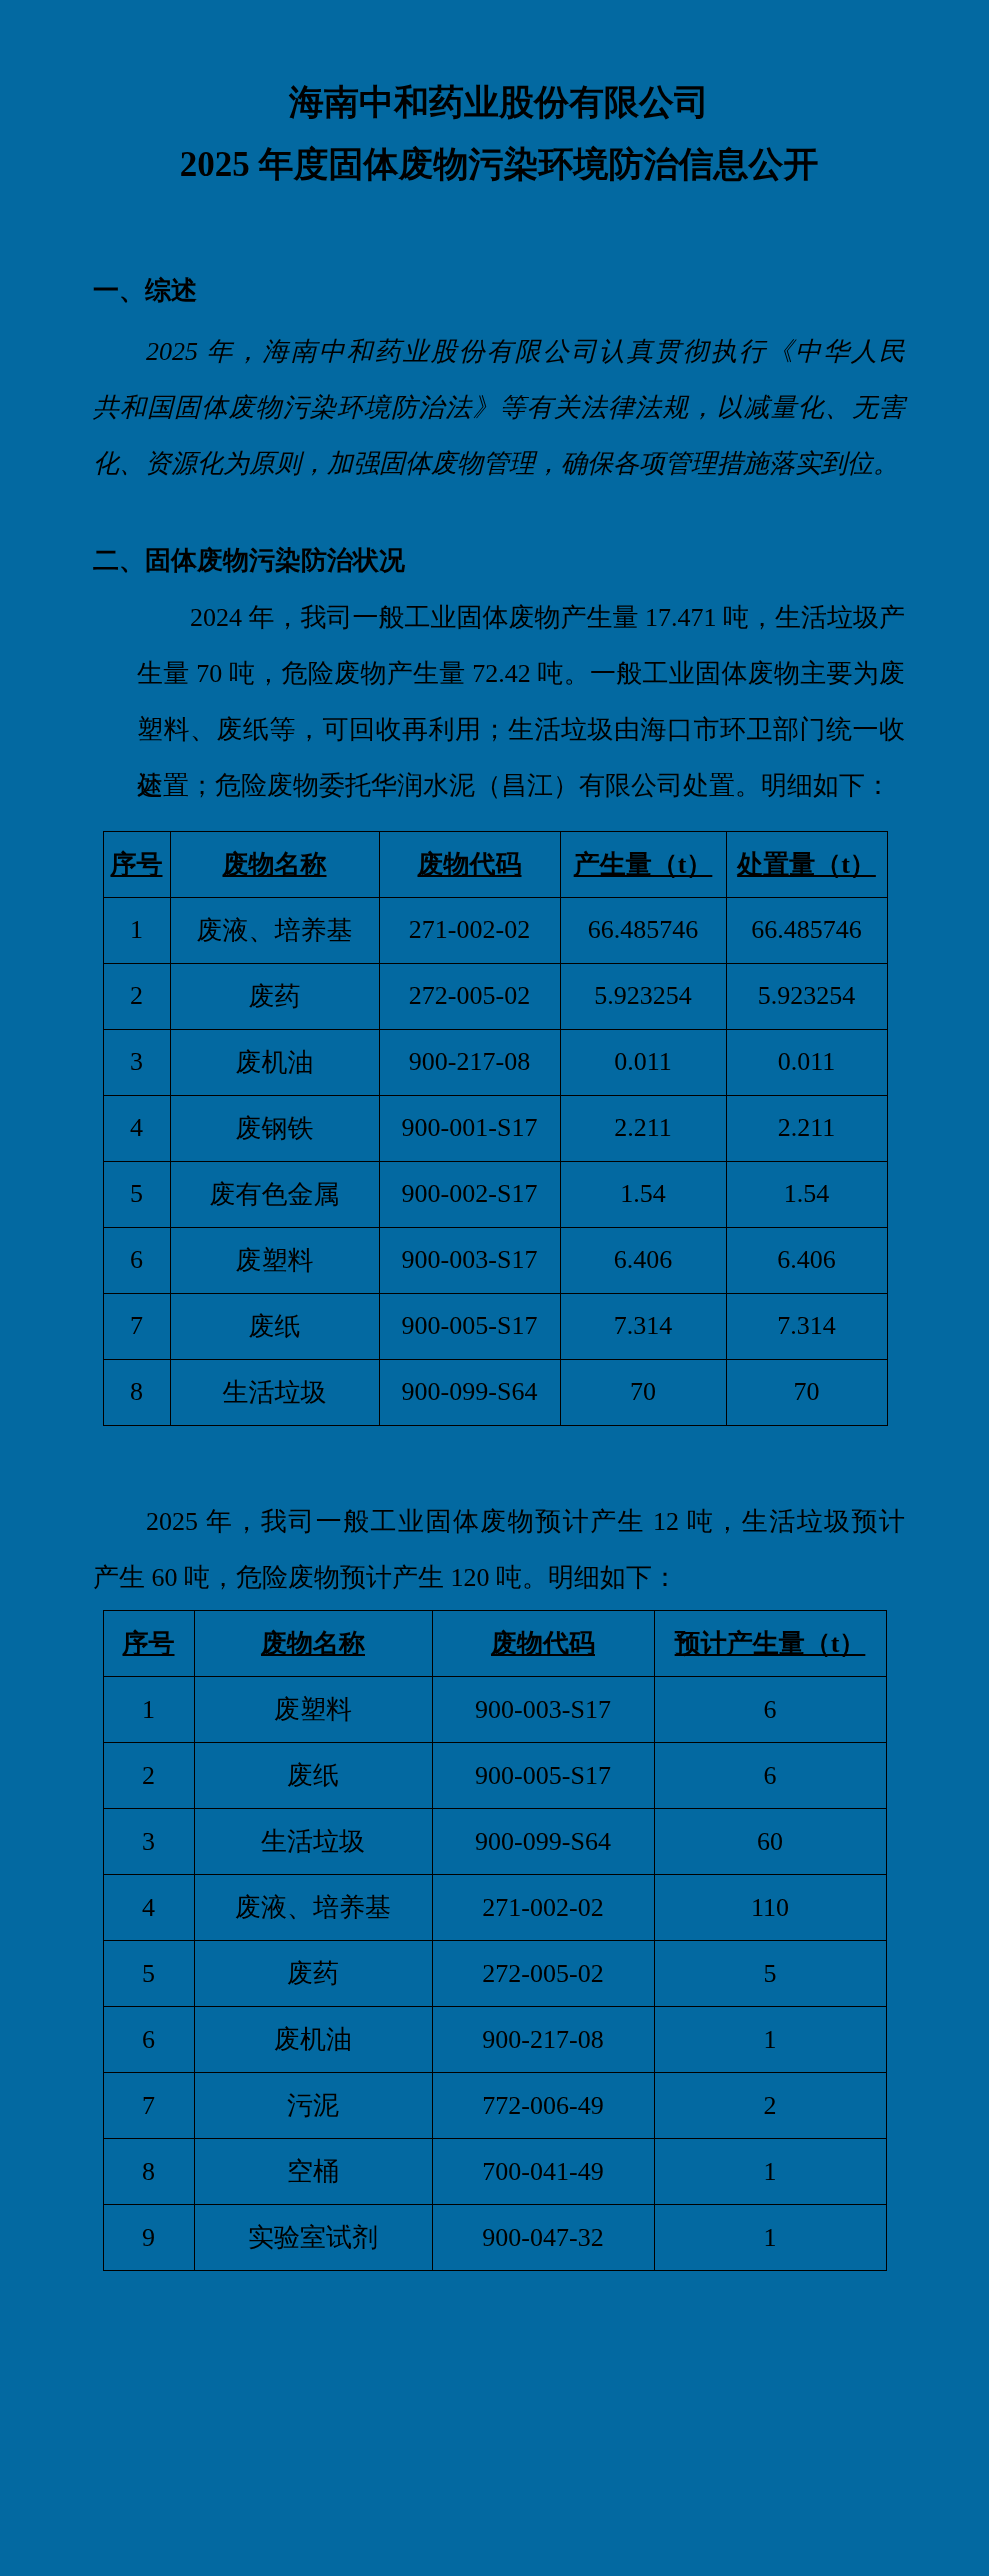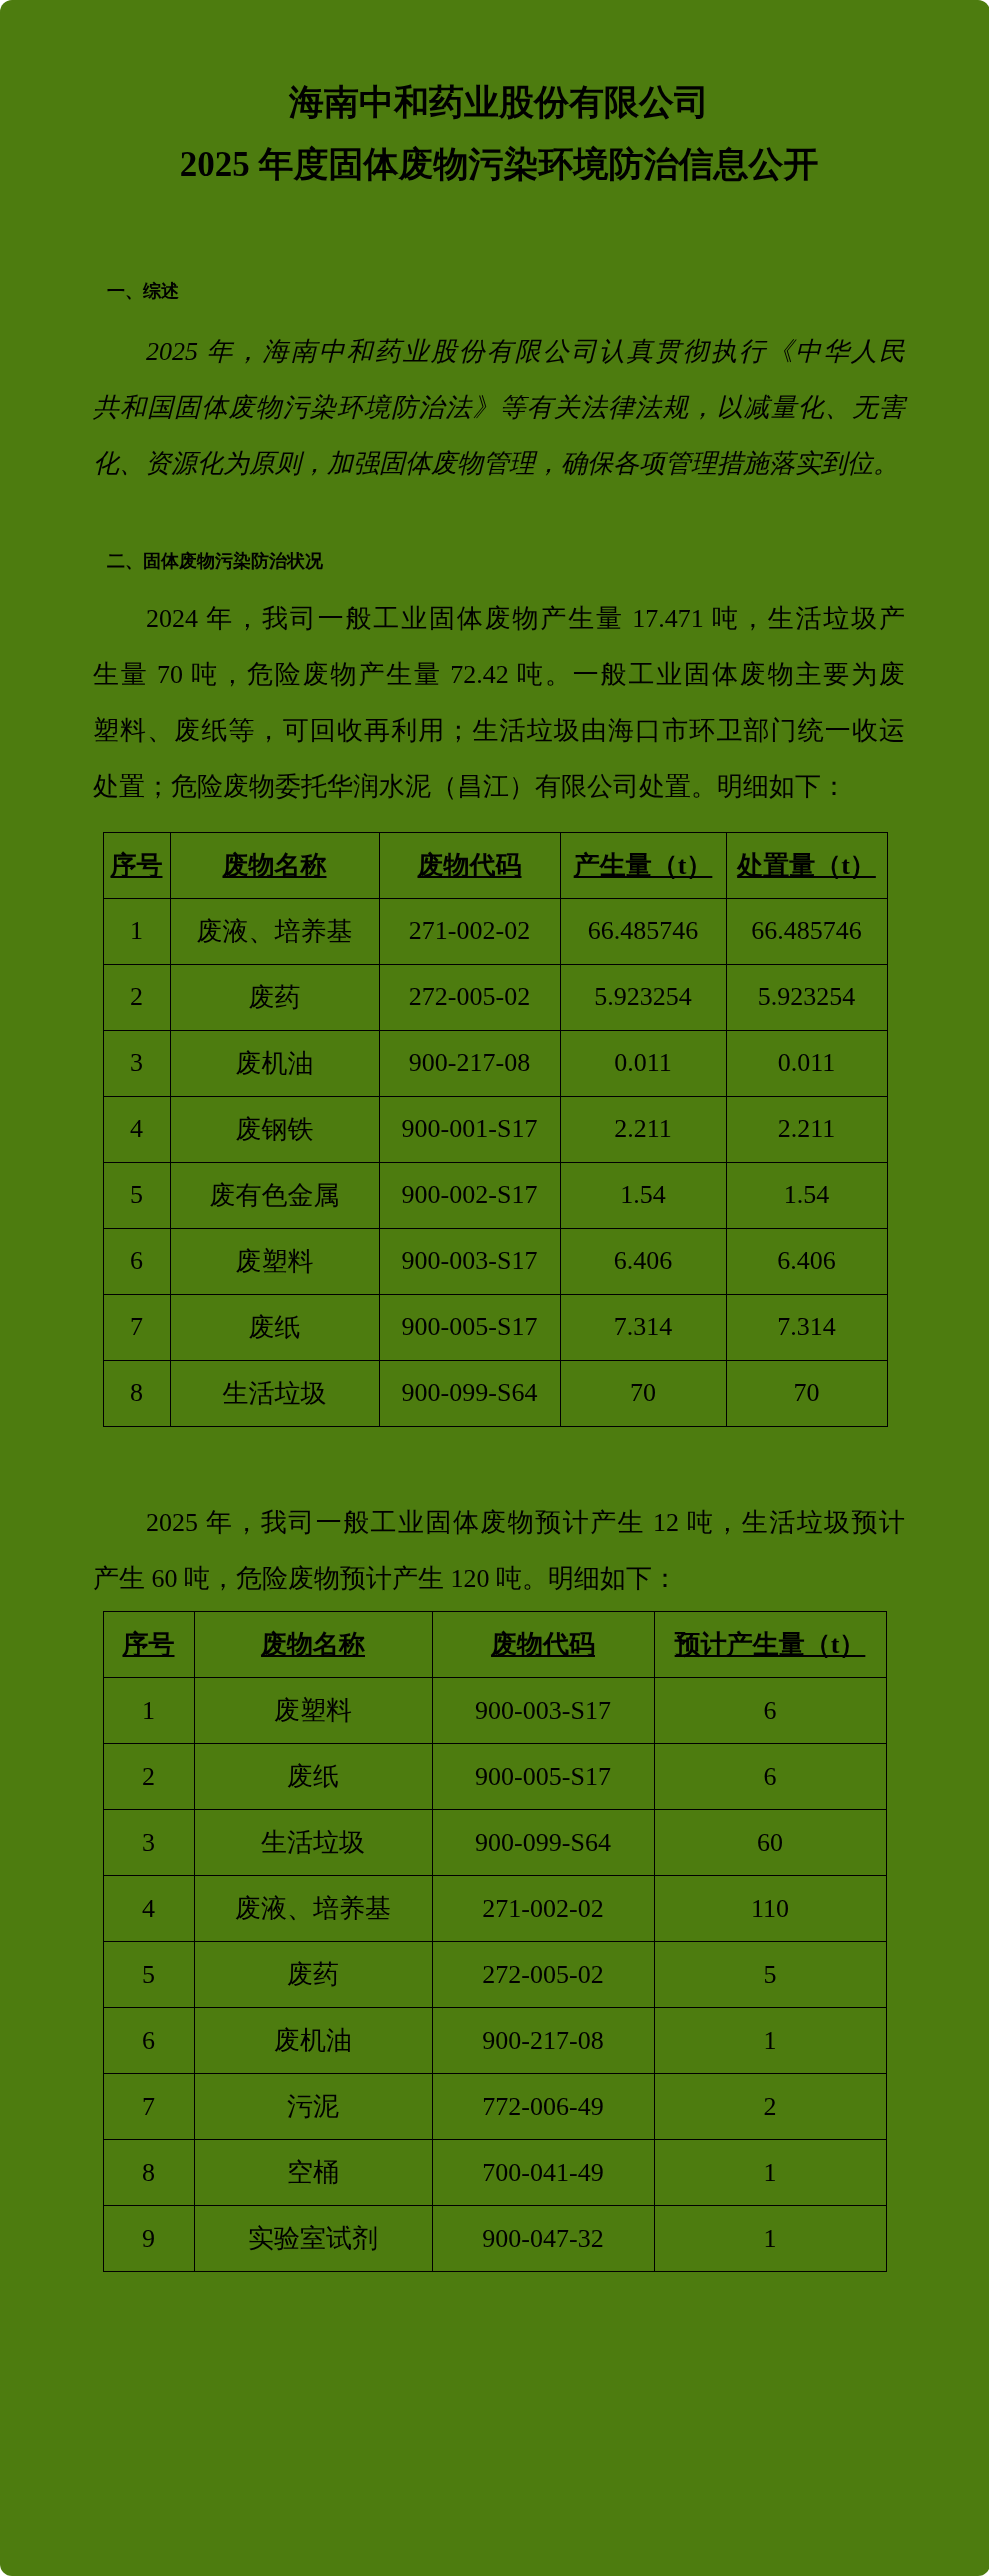--- a/index.html
+++ b/index.html
@@ -1,48 +1,47 @@
 <!DOCTYPE html>
 <html style="font-size:11.7px"><head>
 <meta charset="utf-8">
 <style>
   html, body { margin: 0; padding: 0; background: #ffffff; }
   .page {
     position: relative;
     width: 990px;
     height: 2576px;
-    background: #4d7c0f;
+    background: #0369a1;
     color: #000000;
     font-family: "Liberation Serif", "DejaVu Serif", serif;
     box-sizing: border-box;
     padding: 0 85px 0 93px;
     overflow: hidden;
-    border-radius: 12px;
   }
   .doc-title {
     font-size: 35px;
     font-weight: bold;
     text-align: center;
     line-height: 42px;
     margin: 0;
   }
   .doc-title-1 { padding-top: 82px; }
   .doc-title-2 { margin-top: 19.7px; }
   .section-heading {
-    font-size: 18px;
+    font-size: 26px;
     font-weight: bold;
     line-height: 32px;
-    margin: 14px;
+    margin: 0;
   }
   .h-overview { margin-top: 89px; }
   .h-status   { margin-top: 53px; }
   .para { margin: 0; }
   .p1 { margin-top: 17px; font-style: italic; }
   .p2 { margin-top: 17.5px; }
-  .p3 { margin-top: 13px; }
+  .p3 { margin-top: 13px; margin-left: 44px; }
   .p4 { margin-top: 68px; }
   .line {
     font-size: 26px;
     line-height: 56px;
     height: 56px;
     white-space: nowrap;
   }
   .line.just {
     white-space: normal;
     text-align: justify;

